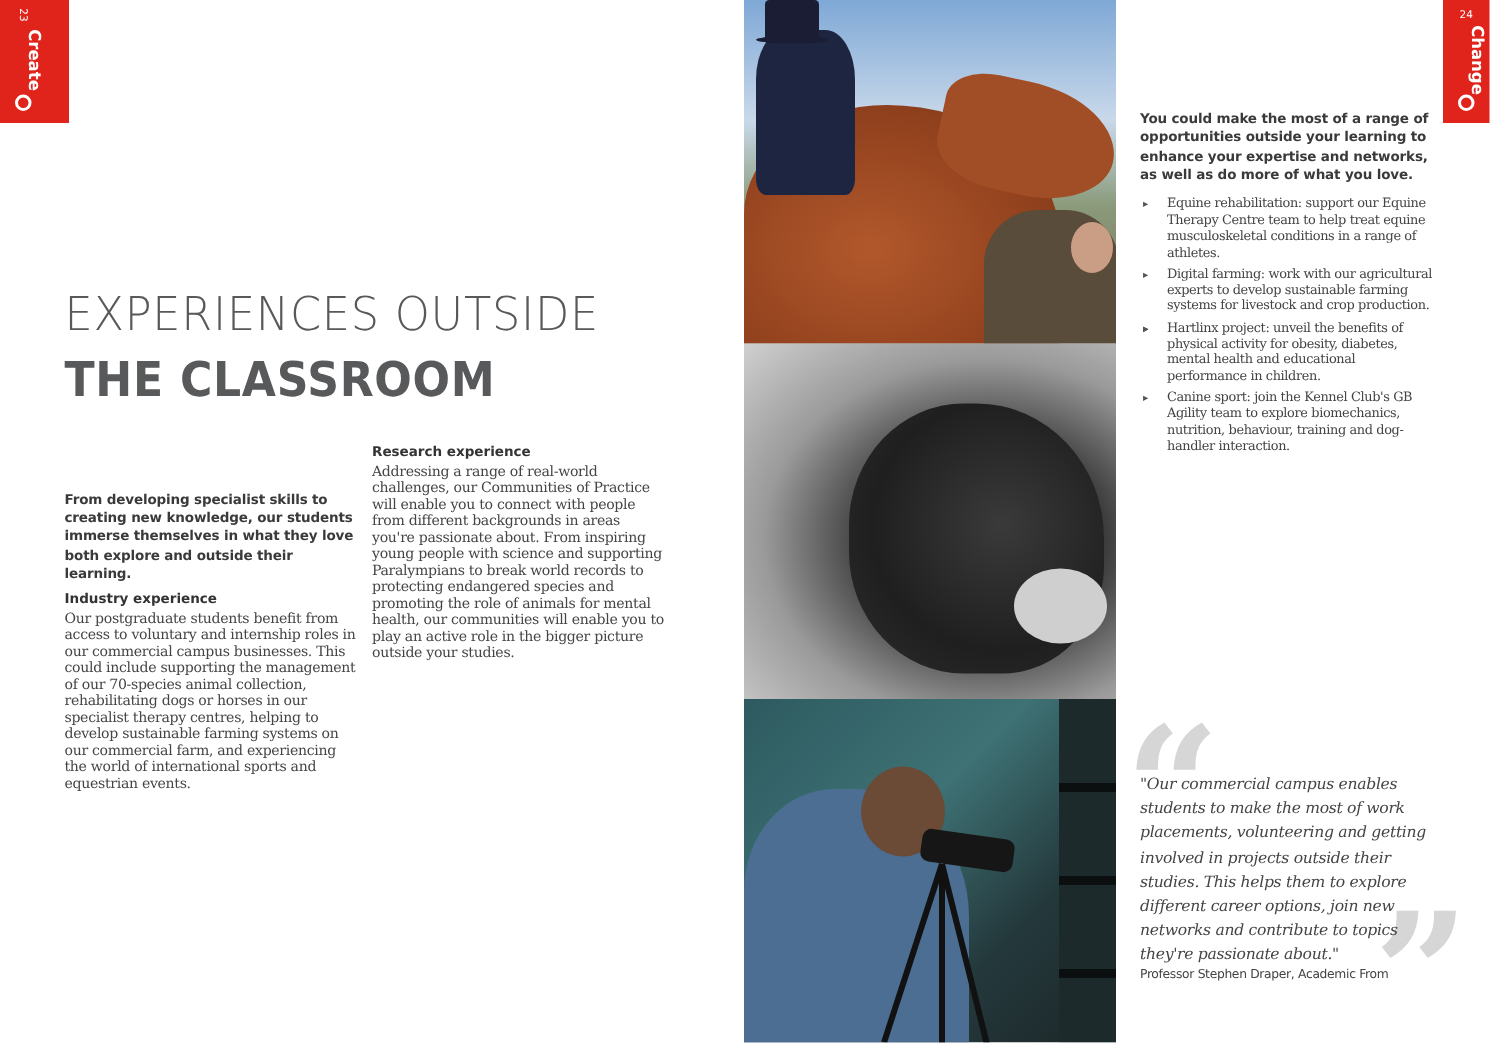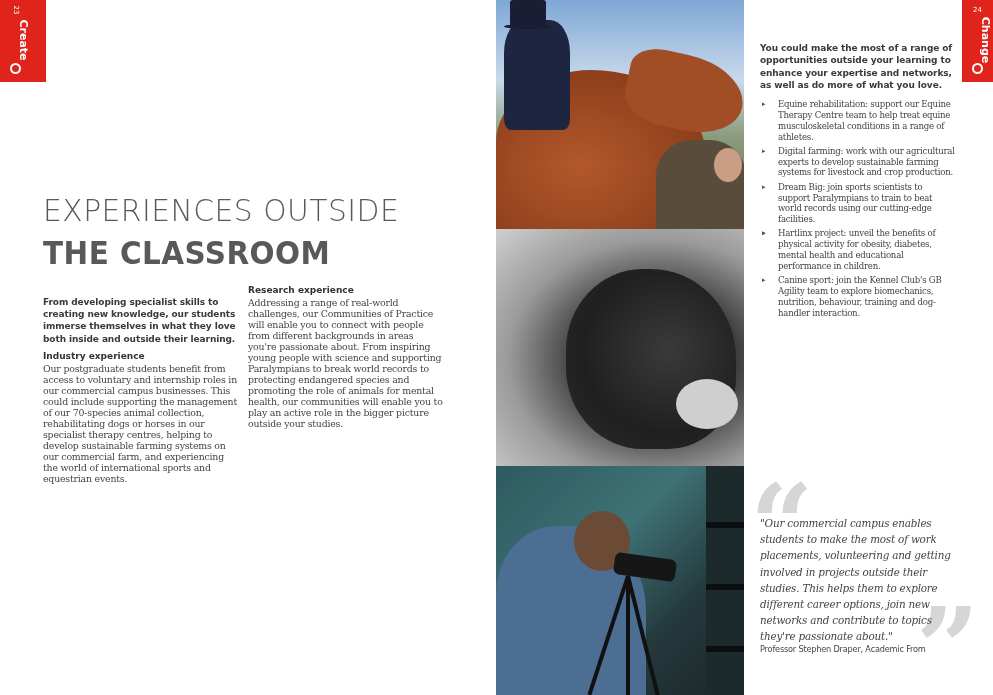--- a/index.html
+++ b/index.html
@@ -11,26 +11,26 @@
   .tab-right { left: 962px; }
   .tab .pg { position: absolute; top: 6px; left: 0; width: 31px; text-align: center; font-size: 7px; font-family: "DejaVu Sans", sans-serif; }
   .tab-left .pg { transform: rotate(90deg); }
   .tab .word { position: absolute; left: 50%; top: 40px; transform: translate(-50%, -50%) rotate(90deg); font-weight: bold; font-size: 11px; white-space: nowrap; font-family: "DejaVu Sans", sans-serif; }
   .tab .circ { position: absolute; left: 10px; top: 63px; width: 11px; height: 11px; border: 2.5px solid #fff; border-radius: 50%; }
 
   .title1 { position: absolute; left: 43px; top: 192px; font-family: "DejaVu Sans", sans-serif; font-weight: 200; font-size: 31px; color: #58595b; letter-spacing: 0.5px; white-space: nowrap; transform: scaleX(0.96); transform-origin: left; }
   .title2 { position: absolute; left: 43px; top: 234px; font-family: "DejaVu Sans", sans-serif; font-weight: bold; font-size: 32px; color: #58595b; letter-spacing: 0.5px; white-space: nowrap; transform: scaleX(0.92); transform-origin: left; }
 
   .col { position: absolute; font-size: 9.4px; line-height: 15.2px; }
-  .lead { font-family: "DejaVu Sans", sans-serif; font-weight: bold; color: #3a3a3a; font-size: 9px; line-height: 12.2px; letter-spacing: -0.1px; }
+  .lead { font-family: "DejaVu Sans", sans-serif; font-weight: bold; color: #3a3a3a; font-size: 9px; line-height: 12.2px; letter-spacing: -0.1px; margin-top: 32px; }
   .sub { font-family: "DejaVu Sans", sans-serif; font-weight: bold; font-size: 9px; color: #333; margin-top: 5px; line-height: 13px; }
   .body { font-family: "DejaVu Serif", serif; font-size: 9.4px; line-height: 11px; color: #444; letter-spacing: -0.2px; }
 
   .col1 { left: 43px; top: 296px; width: 195px; }
-  .col2 { left: 248px; top: 284px; width: 195px; }
+  .col2 { left: 248px; top: 296px; width: 195px; }
   .col2 .sub { margin-top: 0; }
 
   .photos { position: absolute; left: 496px; top: 0; width: 248px; height: 695px; }
   .photo { position: absolute; left: 0; width: 248px; overflow: hidden; }
   .p1 { top: 0; height: 229px; background: linear-gradient(180deg, #7fa8d6 0%, #c9d9ea 35%, #8a9a7a 60%, #7b6a58 100%); }
   .p2 { top: 229px; height: 237px; background: radial-gradient(ellipse at 65% 55%, #2a2a2a 0%, #3c3c3c 35%, #9a9a9a 65%, #d0d0d0 100%); }
   .p3 { top: 466px; height: 229px; background: linear-gradient(135deg, #2d5a60 0%, #3e7275 40%, #24393c 70%, #1c2628 100%); }
 
   .horse-body { position: absolute; left: 0; top: 70px; width: 210px; height: 160px; background: radial-gradient(ellipse at 40% 60%, #b2582c 0%, #8e3f1c 70%, #6a2c12 100%); border-radius: 50% 60% 0 0; }
   .horse-head { position: absolute; left: 130px; top: 55px; width: 118px; height: 75px; background: #a14d25; border-radius: 30% 60% 50% 40%; transform: rotate(12deg); }
@@ -74,21 +74,21 @@
 <div class="tab tab-right">
   <div class="pg">24</div>
   <div class="word">Change</div>
   <div class="circ"></div>
 </div>
 
 <div class="title1">EXPERIENCES OUTSIDE</div>
 <div class="title2">THE CLASSROOM</div>
 
 <div class="col col1">
-  <p class="lead">From developing specialist skills to creating new knowledge, our students immerse themselves in what they love both inside and outside their learning.</p>
+  <p class="lead">From developing specialist skills to creating new knowledge, our students immerse themselves in what they love both explore and outside their learning.</p>
   <p class="sub">Industry experience</p>
   <p class="body">Our postgraduate students benefit from access to voluntary and internship roles in our commercial campus businesses. This could include supporting the management of our 70-species animal collection, rehabilitating dogs or horses in our specialist therapy centres, helping to develop sustainable farming systems on our commercial farm, and experiencing the world of international sports and equestrian events.</p>
 </div>
 
 <div class="col col2">
   <p class="sub">Research experience</p>
   <p class="body">Addressing a range of real-world challenges, our Communities of Practice will enable you to connect with people from different backgrounds in areas you're passionate about. From inspiring young people with science and supporting Paralympians to break world records to protecting endangered species and promoting the role of animals for mental health, our communities will enable you to play an active role in the bigger picture outside your studies.</p>
 </div>
 
 <div class="photos">
@@ -113,21 +113,21 @@
     <div class="tripod3"></div>
     <div class="scope"></div>
   </div>
 </div>
 
 <div class="rcol">
   <p class="lead">You could make the most of a range of opportunities outside your learning to enhance your expertise and networks, as well as do more of what you love.</p>
   <ul class="bullets">
     <li><span class="dot">▸</span><span>Equine rehabilitation: support our Equine Therapy Centre team to help treat equine musculoskeletal conditions in a range of athletes.</span></li>
     <li><span class="dot">▸</span><span>Digital farming: work with our agricultural experts to develop sustainable farming systems for livestock and crop production.</span></li>
-    <li><span class="dot">▸</span><span>Dream Big: join sports scientists to support Paralympians to train to beat world records using our cutting-edge facilities.</span></li>
+    <li><span class="dot">▸</span></li>
     <li><span class="dot">▸</span></li>
     <li><span class="dot">▸</span></li>
     <li><span class="dot">▸</span><span>Hartlinx project: unveil the benefits of physical activity for obesity, diabetes, mental health and educational performance in children.</span></li>
     <li><span class="dot">▸</span><span>Canine sport: join the Kennel Club's GB Agility team to explore biomechanics, nutrition, behaviour, training and dog-handler interaction.</span></li>
   </ul>
 </div>
 
 <div class="quote-open">“</div>
 <div class="quote-close">”</div>
 <p class="quote-text">"Our commercial campus enables students to make the most of work placements, volunteering and getting involved in projects outside their studies. This helps them to explore different career options, join new networks and contribute to topics they're passionate about."</p>

